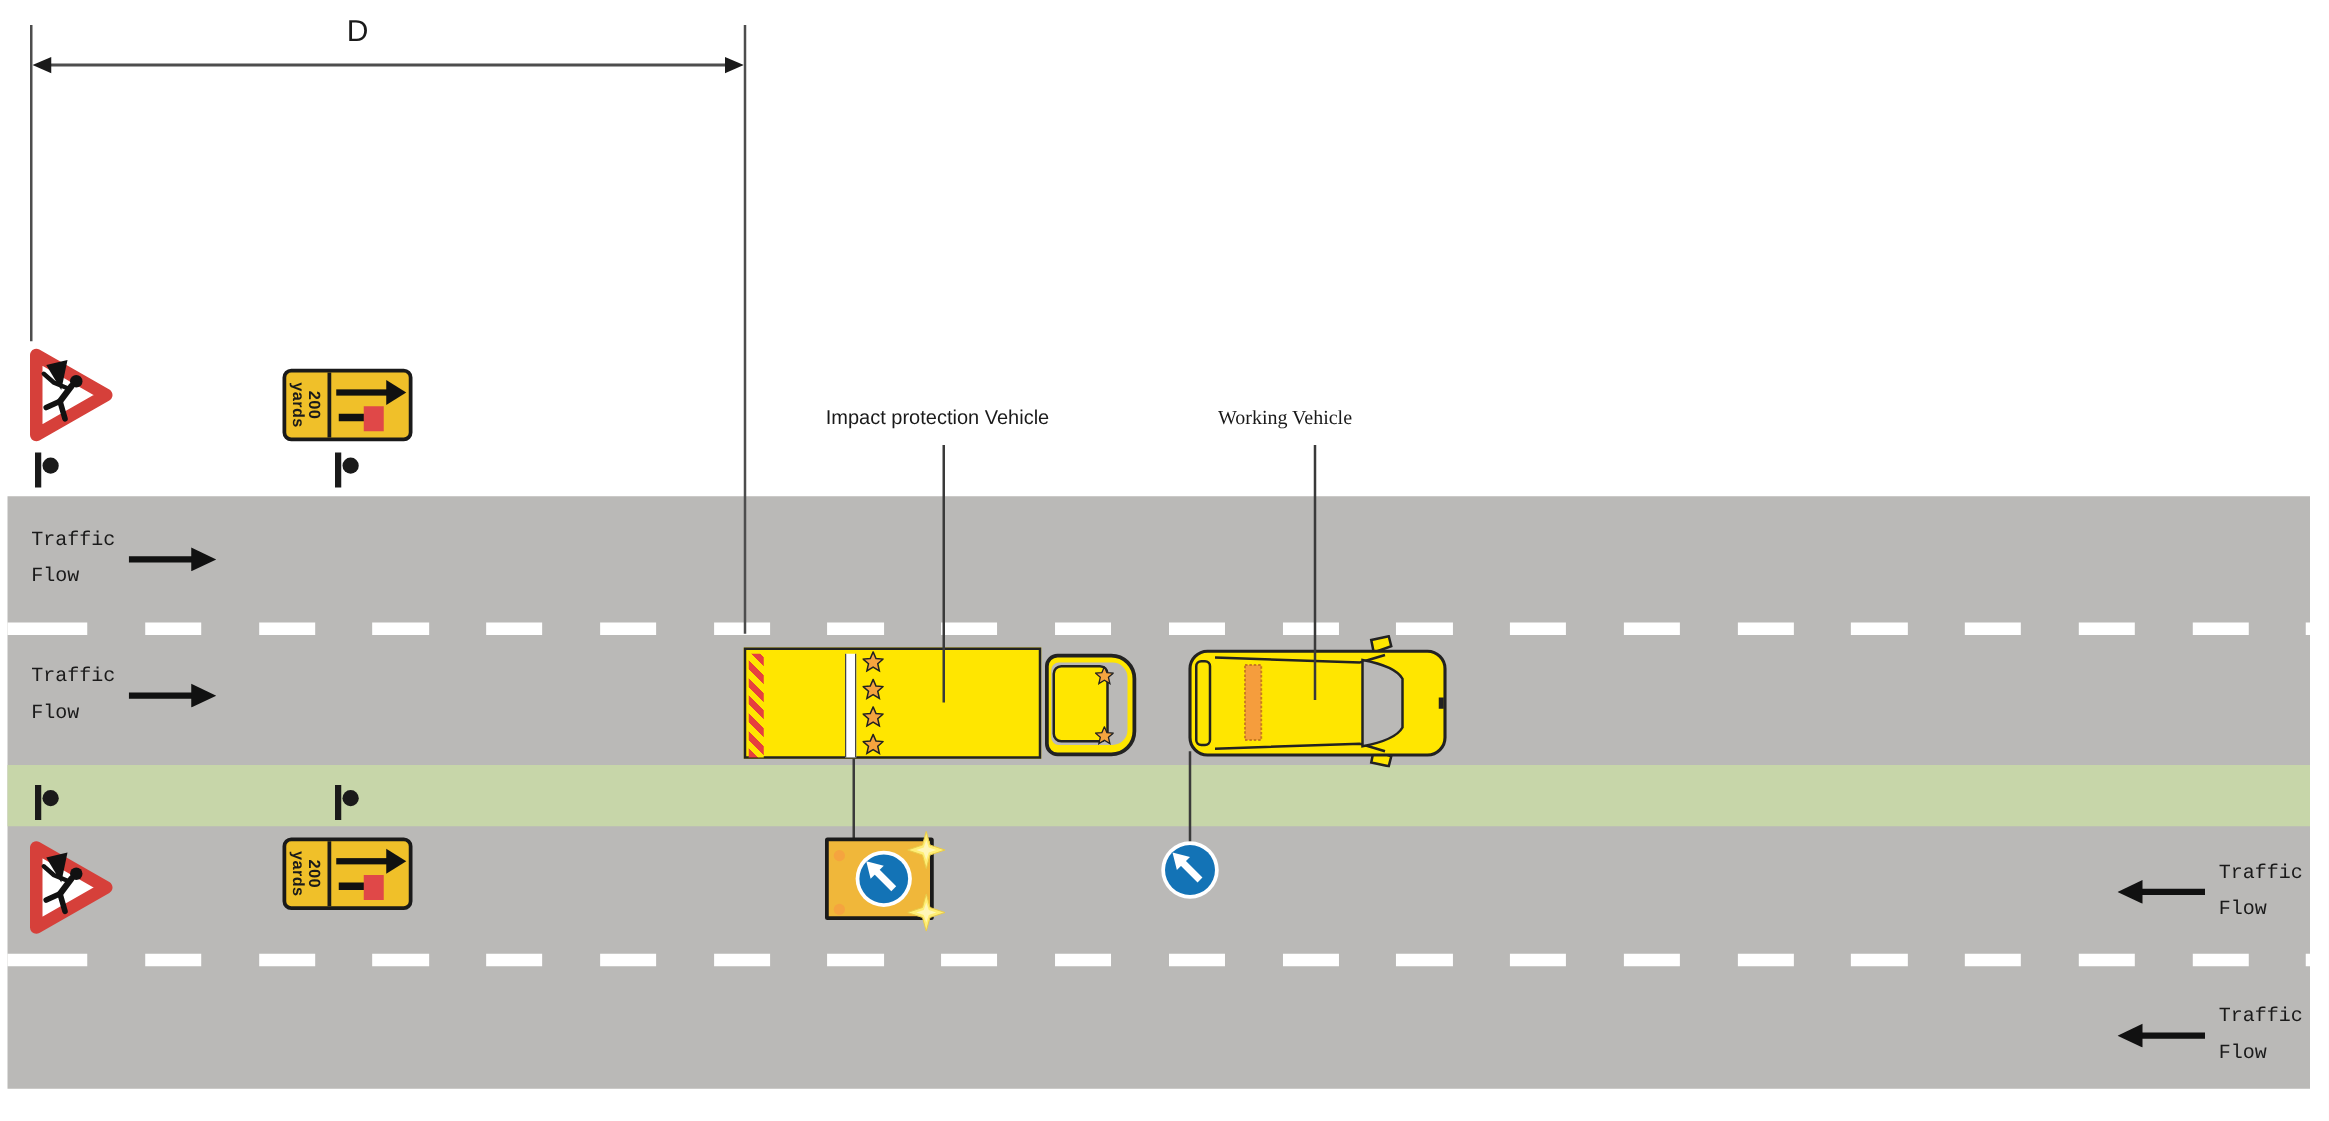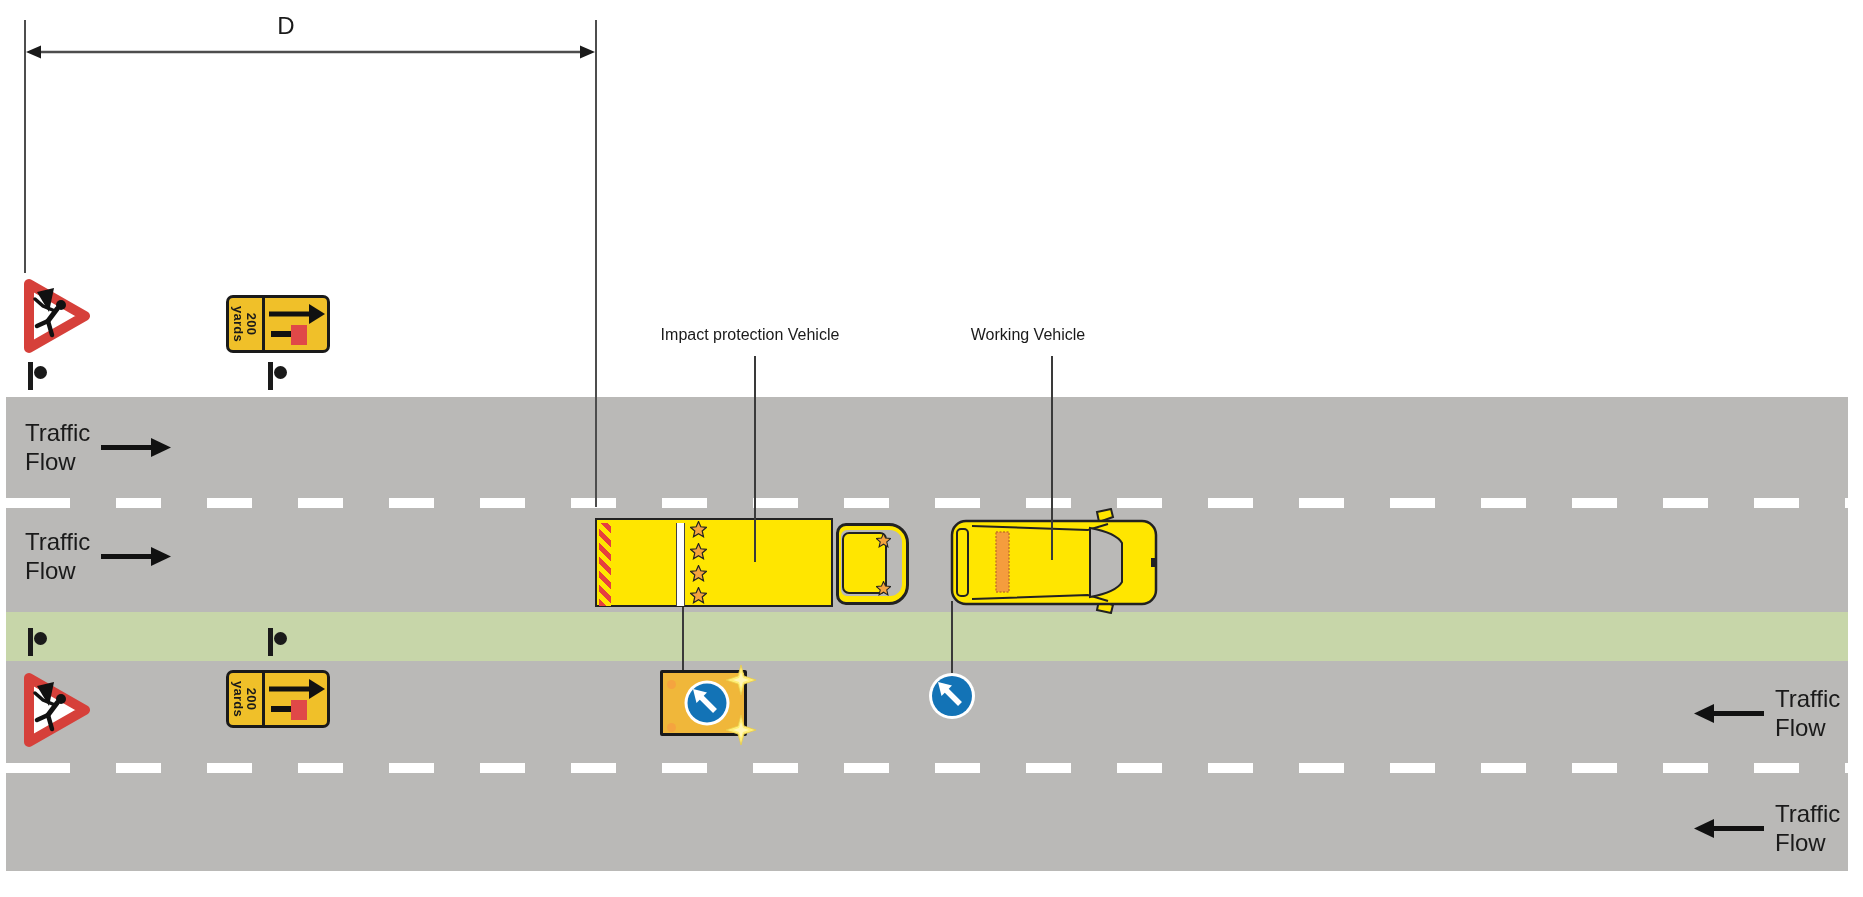--- a/index.html
+++ b/index.html
@@ -10,21 +10,21 @@
   
   .road{left:6px;top:397px;width:1842px;height:474px;background:var(--c-road,#bab9b7);}
   .verge{left:0;top:215px;width:100%;height:49px;background:var(--c-verge,#c7d6a9);}
   .lane-dash{left:0;width:100%;height:10px;
      background:repeating-linear-gradient(to right,#fff 0 45px,rgba(0,0,0,0) 45px 91px);
      background-position:19px 0;}
   .dash1{top:101px;} .dash2{top:366px;}
 
   
   .tf{display:flex;align-items:center;gap:11px;}
-  .tf-text{font-size:24px;line-height:29px;}
+  .tf-text{font-size:16px;line-height:29px;font-family:Liberation Mono, monospace;}
   .tf-arrow{display:block;}
   .tf-arrow.left{transform:scaleX(-1);}
 
   
   .dim-vline{width:2px;background:var(--c-line-dark,#4d4d4d);}
   .dim-label{font-size:24px;width:60px;text-align:center;}
 
   
   .leader{width:2px;background:#3a3a3a;}
 
@@ -233,21 +233,21 @@
     <polygon points="147,102 161,105 163,97 149,92" fill="var(--c-vehicle-yellow,#ffe600)" stroke="#222" stroke-width="2"></polygon>
     <rect x="2" y="13" width="204" height="83" rx="14" fill="var(--c-vehicle-yellow,#ffe600)" stroke="#222" stroke-width="2.5"></rect>
     <rect x="7" y="21" width="11" height="67" rx="4" fill="var(--c-vehicle-yellow,#ffe600)" stroke="#222" stroke-width="2"></rect>
     <path d="M22,18 L138,22 M22,91 L138,87 M138,22 L158,16 M138,87 L158,93" stroke="#222" stroke-width="2" fill="none"></path>
     <path d="M140,20 C156,23 168,28 172,35 L172,74 C168,81 156,86 140,89 Z" fill="var(--c-road,#bab9b7)" stroke="#222" stroke-width="2"></path>
     <rect x="46" y="24" width="13" height="60" fill="var(--c-stripe-orange,#f59d3d)" stroke="#c87a20" stroke-width="1.5" stroke-dasharray="2,1.5"></rect>
     <rect x="201" y="50" width="4" height="9" fill="#222"></rect>
   </svg>
 
   <div class="abs veh-label" style="left:620px;top:326px;width:260px;">Impact protection Vehicle</div>
-  <div class="abs veh-label" style="left:928px;top:326px;width:200px;">Working Vehicle</div>
+  <div class="abs veh-label" style="left:928px;top:326px;width:200px;font-family:Liberation Serif, serif;">Working Vehicle</div>
 
   <div class="abs leader" style="left:754px;top:356px;height:206px;"></div>
   <div class="abs leader" style="left:1051px;top:356px;height:204px;"></div>
   <div class="abs leader" style="left:682px;top:607px;height:64px;"></div>
   <div class="abs leader" style="left:951px;top:601px;height:75px;"></div>
 
   <div class="abs board" style="left:660px;top:670px;">
     <div class="abs board-dot" style="left:4px;top:7px;"></div>
     <div class="abs board-dot" style="left:4px;top:50px;"></div>
     <svg class="abs" style="left:20px;top:6px;" width="48" height="48" viewBox="0 0 48 48">

